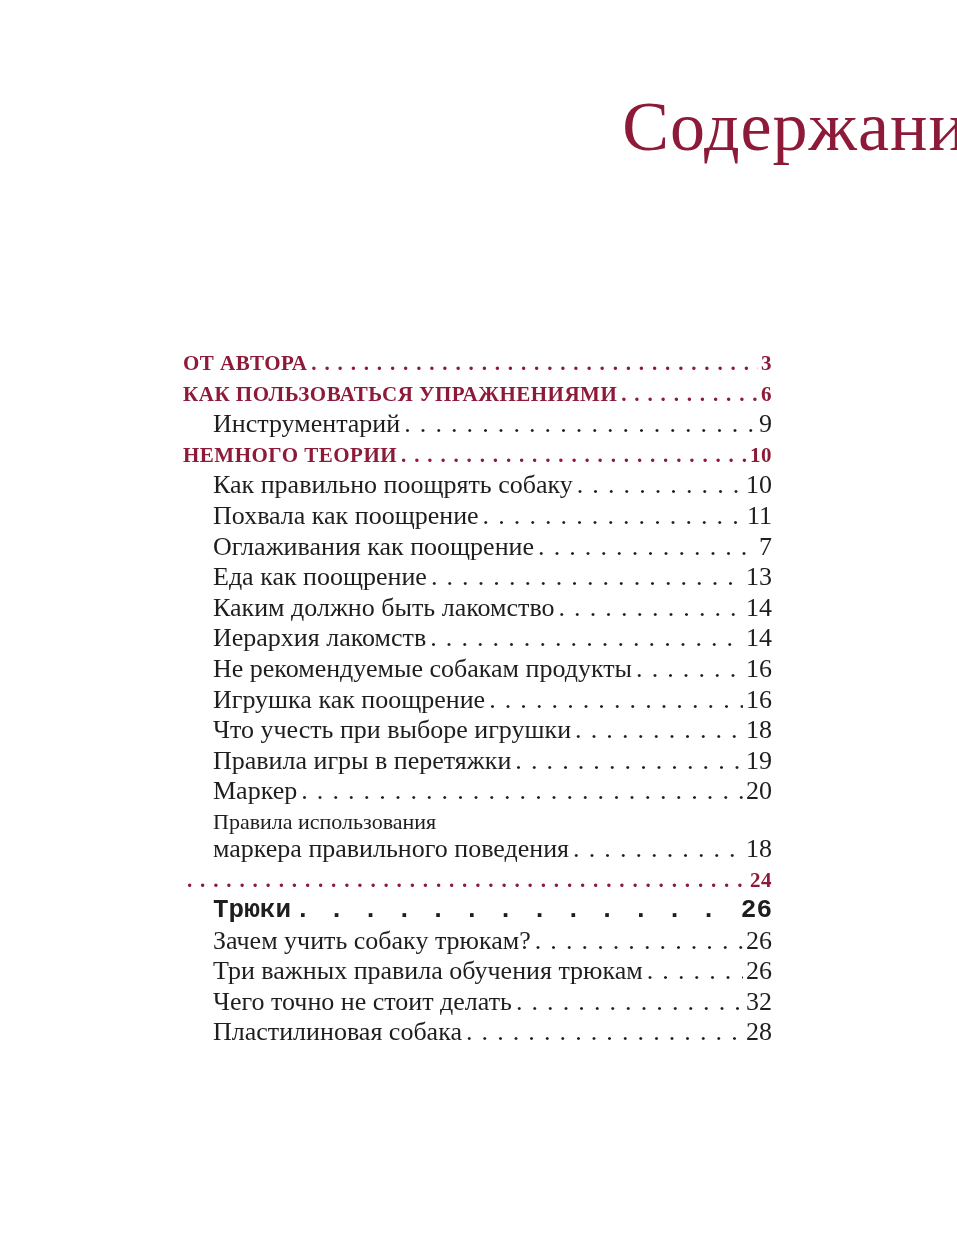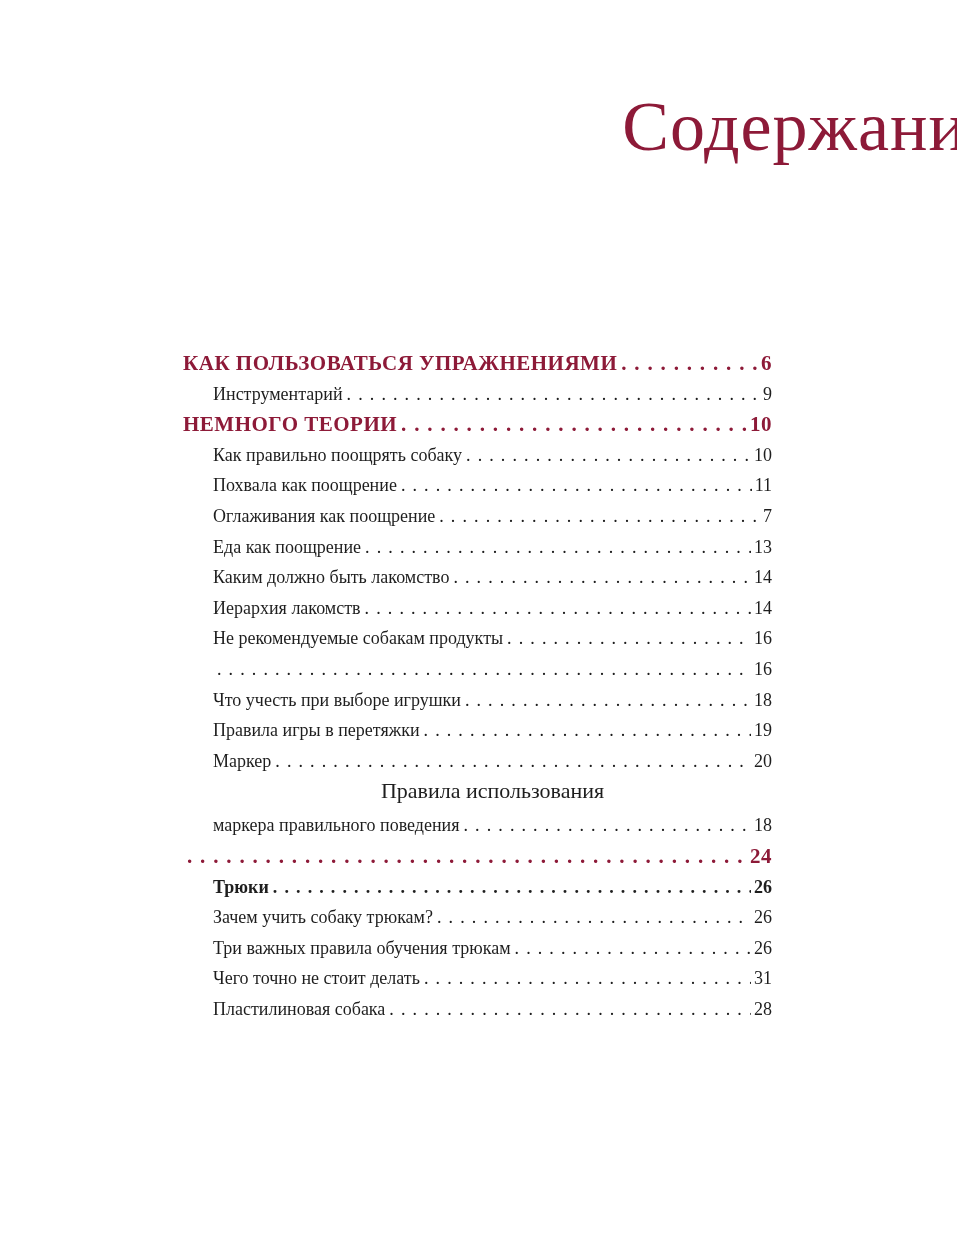--- a/index.html
+++ b/index.html
@@ -36,21 +36,21 @@
     top: 352px;
     left: 183px;
     right: 185px;
   }
   .row {
     display: flex;
     align-items: baseline;
     line-height: 22px;
     margin-bottom: 8.6px;
     color: var(--text);
-    font-size: 18px;
+    font-size: 26px;
   }
   .row .label { white-space: nowrap; }
   .leader {
     flex: 1;
     overflow: hidden;
     white-space: nowrap;
     margin: 0 3px 0 4px;
     letter-spacing: 1.3px;
   }
   .leader::after {
@@ -58,46 +58,50 @@
   }
   .page-num { white-space: nowrap; }
   .section {
     color: var(--accent);
     font-weight: 600;
     font-size: 21px;
     letter-spacing: 0.5px;
   }
   .section.first { margin-top: 0; }
   .sub { padding-left: 30px; }
-  .bold { font-weight: 700; }
+  .bold { font-weight: 700; font-family: Liberation Mono, monospace; }
   .wrap-entry {
     padding-left: 30px;
     color: var(--text);
     font-size: 22px;
     margin-bottom: 8.6px;
   }
   .wrap-entry .wrap-line1 {
     line-height: 22px;
-    margin-bottom: 12px;
-    text-align: center;
+    margin-bottom: 5px;
   }
   .wrap-entry .row {
     padding-left: 0;
     margin-bottom: 8px;
   }
 </style>
 </head>
 <body>
 
 <div class="page">
 
   <h1 class="doc-title">Содержание</h1>
 
   <div class="toc">
 
+    <div class="row section first">
+      <span class="label">ОТ АВТОРА</span>
+      <span class="leader"></span>
+      <span class="page-num">3</span>
+    </div>
 
     <div class="row section">
       <span class="label">КАК ПОЛЬЗОВАТЬСЯ УПРАЖНЕНИЯМИ</span>
       <span class="leader"></span>
       <span class="page-num">6</span>
     </div>
 
     <div class="row sub">
       <span class="label">Инструментарий</span>
       <span class="leader"></span>
@@ -147,20 +151,21 @@
     </div>
 
 
     <div class="row sub">
       <span class="label">Не рекомендуемые собакам продукты</span>
       <span class="leader"></span>
       <span class="page-num">16</span>
     </div>
 
     <div class="row sub">
+      <span class="label">Игрушка как поощрение</span>
       <span class="leader"></span>
       <span class="page-num">16</span>
     </div>
 
     <div class="row sub">
       <span class="label">Что учесть при выборе игрушки</span>
       <span class="leader"></span>
       <span class="page-num">18</span>
     </div>
 
@@ -204,21 +209,21 @@
 
     <div class="row sub">
       <span class="label">Три важных правила обучения трюкам</span>
       <span class="leader"></span>
       <span class="page-num">26</span>
     </div>
 
     <div class="row sub">
       <span class="label">Чего точно не стоит делать</span>
       <span class="leader"></span>
-      <span class="page-num">31</span>
+      <span class="page-num">32</span>
     </div>
 
     <div class="row sub">
       <span class="label">Пластилиновая собака</span>
       <span class="leader"></span>
       <span class="page-num">28</span>
     </div>
 
   </div>
 </div>

